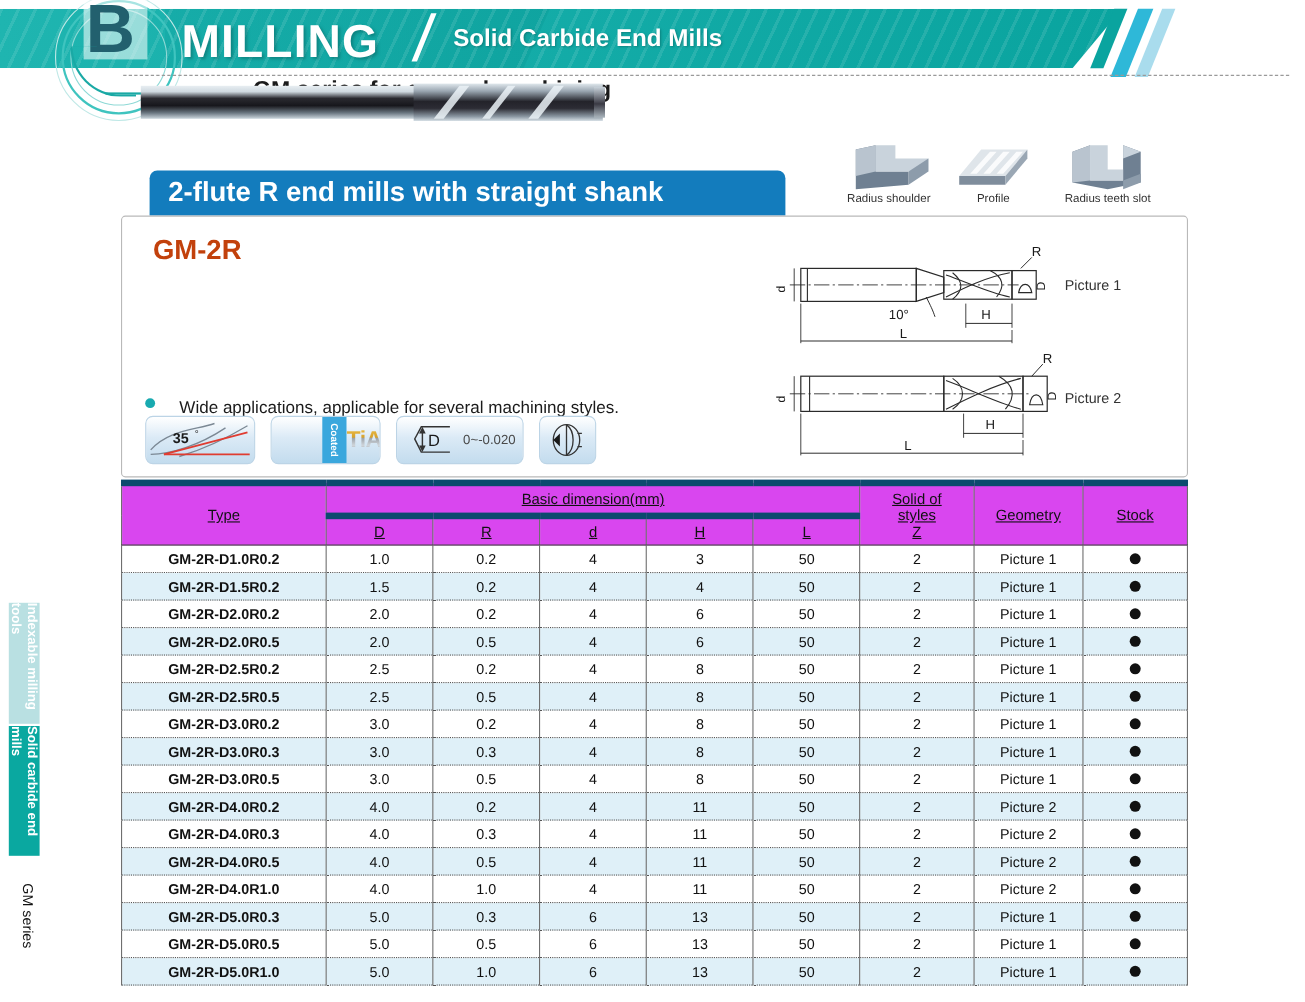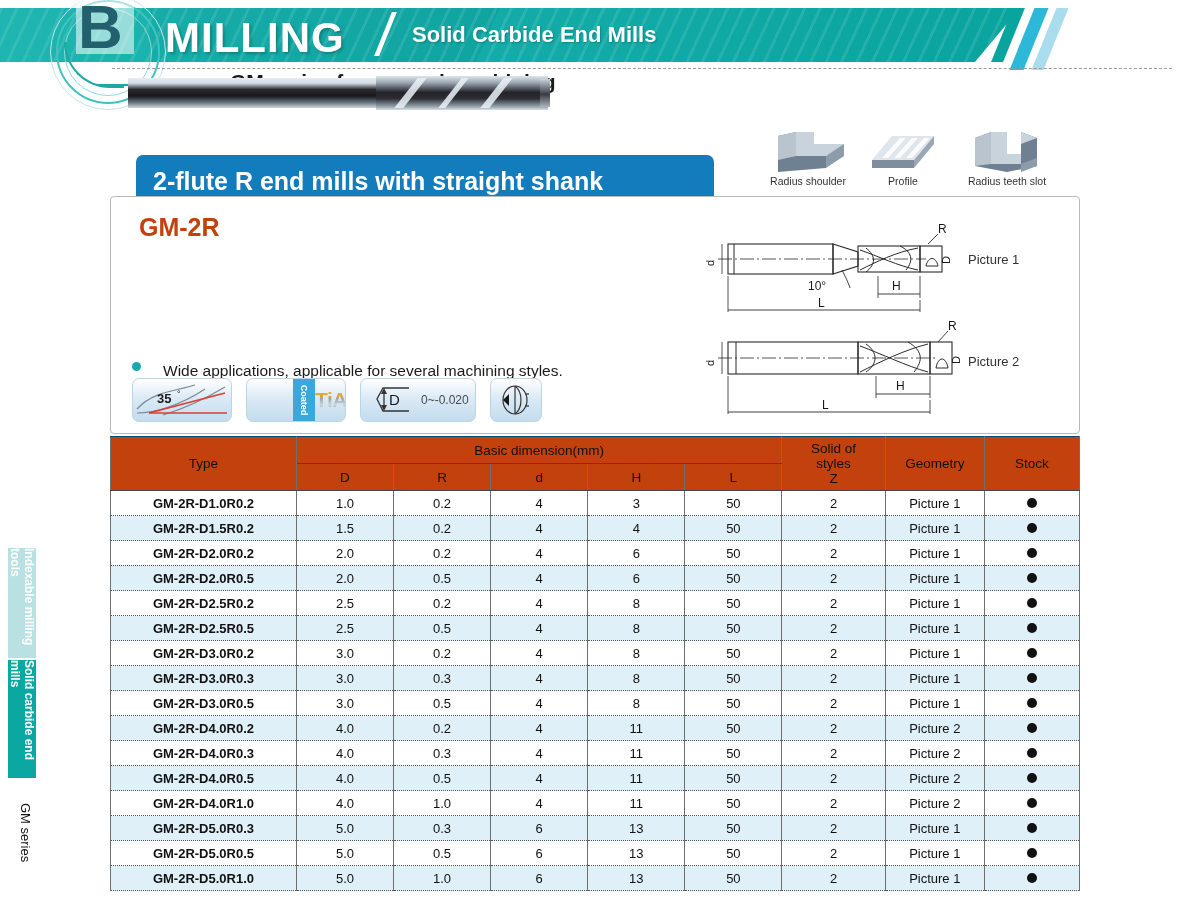--- a/index.html
+++ b/index.html
@@ -90,21 +90,21 @@
   }
   .sub-title {
     position:absolute; left:230px; top:70px;
     font-size:21px; font-weight:bold; color:#1a1a1a;
   }
 
   
   .blue-tab {
     position:absolute; left:136px; top:155px; width:578px; height:41px;
     background:#137cbd; border-radius:7px 7px 0 0;
-    display:flex; align-items:flex-end; padding-left:17px;
+    display:flex; align-items:center; padding-left:17px;
   }
   .blue-tab-text { font-size:25px; font-weight:bold; color:#ffffff; }
 
   
   .ops { position:absolute; left:758px; top:130px; width:310px; height:68px; }
   .op { position:absolute; text-align:center; }
   .op-label { font-size:10.5px; color:#333; margin-top:1px; }
   .op1 { left:0px;   top:0; width:100px; }
   .op2 { left:108px; top:0; width:74px;  }
   .op3 { left:190px; top:0; width:118px; }
@@ -175,22 +175,22 @@
   
   table.spec {
     position:absolute; left:110px; top:436px; width:970px;
     border-collapse:collapse; font-size:13px;
   }
   table.spec th, table.spec td {
     border-left:1px solid #6f6f6f; border-right:1px solid #6f6f6f;
     text-align:center; color:#111;
   }
   table.spec thead th {
-    background:#c2410c; border-top:1px solid #0c4a6e; border-bottom:1px solid #444;
-    font-weight:normal; font-size:13.5px; padding:4px 2px;
+    background:#d946ef; border-top:6px solid #0c4a6e; border-bottom:1px solid #444;
+    font-weight:normal; font-size:13.5px; padding:4px 2px;text-decoration:underline;
   }
   table.spec thead th.grp { border-bottom:1px solid #444; }
   table.spec tbody td { padding:4px 2px; border-bottom:1px dotted #555; height:25px; }
   table.spec tbody tr:nth-child(even) td { background:#dff0f8; }
   table.spec tbody tr:nth-child(odd)  td { background:#ffffff; }
   td.type { font-weight:bold; font-size:13px; }
   .dot { display:inline-block; width:10px; height:10px; border-radius:50%; background:#111; }
   .tab-idx { top:548px; height:110px; background:#b9e0e2; position:absolute; left:8px;
              writing-mode:vertical-rl; display:flex; align-items:center; justify-content:center;
              font-size:12px; font-weight:bold; color:#ffffff; }

